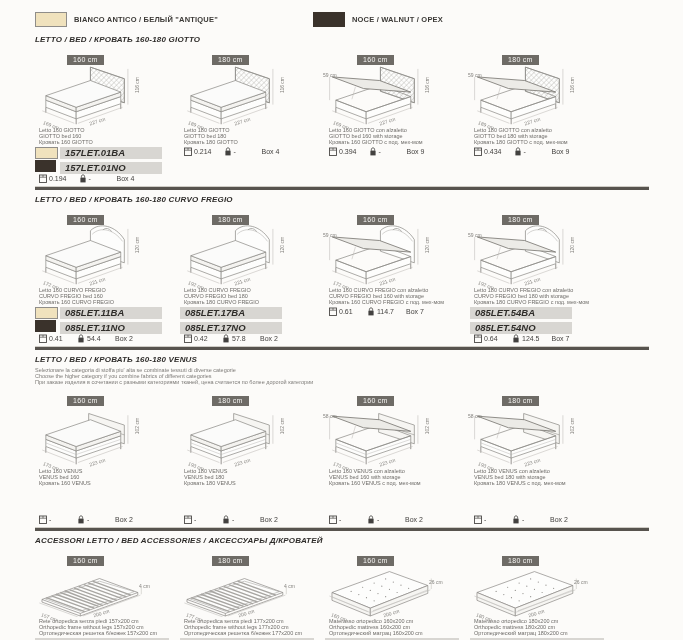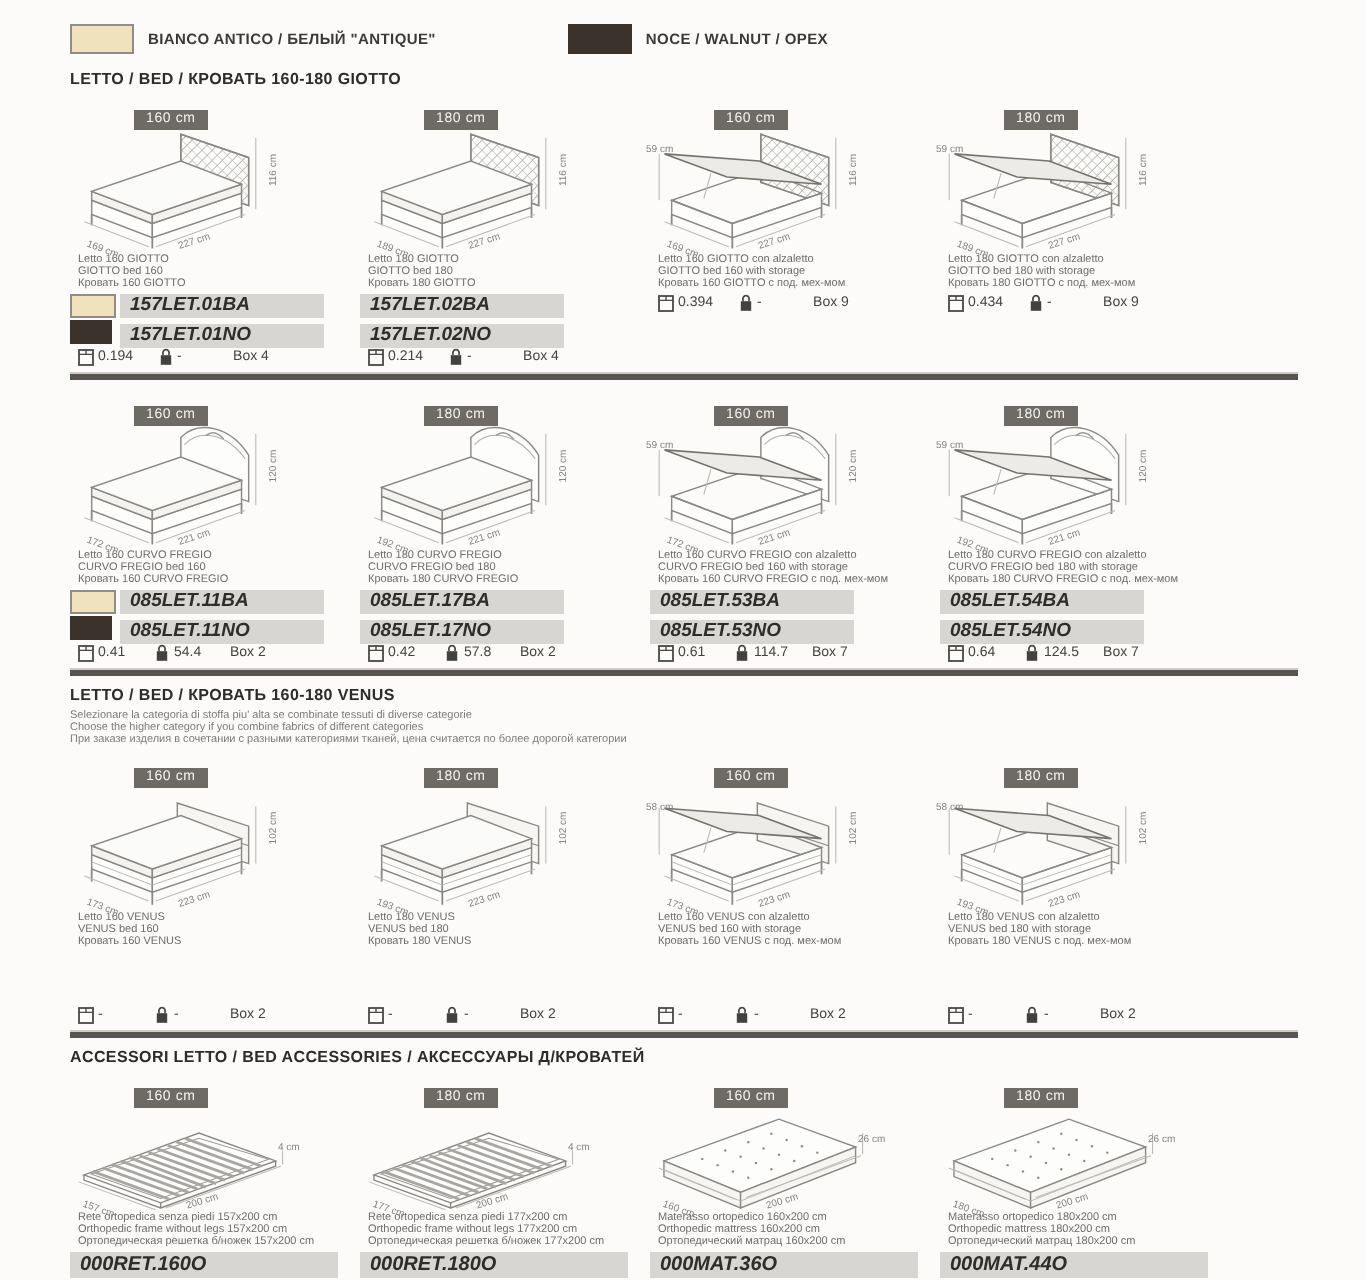--- a/index.html
+++ b/index.html
@@ -7,24 +7,24 @@
         font-family:"Liberation Sans",sans-serif;color:#3a3836;margin:0 auto;}
   .content{position:absolute;left:35px;top:12px;width:614px;}
 
   
   .legend{display:flex;align-items:center;height:15px;margin-bottom:8px;}
   .lg-sw{width:30px;height:13px;border:1px solid #8f8d89;display:inline-block;}
   .lg-sw.ba{background:var(--ba,#f0e2bd);}
   .lg-sw.no{background:var(--no,#3a322b);border-color:#3a322b;}
   .lg-label{font-size:7.5px;font-weight:bold;letter-spacing:.2px;margin-left:7px;color:#3b3936;}
   .lg-item{display:flex;align-items:center;}
-  .lg-item+.lg-item{margin-left:27px;padding-left:39px;}
+  .lg-item+.lg-item{margin-left:56px;padding-left:39px;}
 
   
-  .sec-title{font-size:8px;font-weight:bold;letter-spacing:.2px;color:#2e2c2a;margin:0 0 2px 0;line-height:10px;}
+  .sec-title{font-size:8px;font-weight:bold;letter-spacing:.2px;color:#2e2c2a;margin:0 0 2px 0;line-height:10px;font-style:italic;}
   .sec-notes{font-size:5.5px;color:#7d7b78;line-height:1.1;margin:0 0 3px 0;}
   .cards{display:grid;grid-template-columns:repeat(4,145px);}
   .divider{height:3px;background:#57534e;border-top:1px solid #cfccc6;margin:3px 0 5px 0;}
 
   
   .card{width:145px;padding-top:1px;}
   .badge-row{height:11px;}
   .badge{display:inline-block;margin-left:32px;background:#6e6b66;color:#f6f5f3;
          font-size:7px;line-height:10px;padding:0 6px;letter-spacing:.3px;}
   .diagram{position:relative;width:138px;height:66px;margin-top:1px;}
@@ -147,26 +147,20 @@
                 <polygon points="12,40 46,53 46,58 12,45" fill="#f4f3f0" stroke="#8a8884" stroke-width="0.8"></polygon>
                 <polygon points="46,53 96,36 96,41 46,58" fill="#f4f3f0" stroke="#8a8884" stroke-width="0.8"></polygon>
                 <polygon points="12,40 46,53 96,36 62,23" fill="#fbfbfa" stroke="#8a8884" stroke-width="0.8"></polygon>
                 <path d="M8,57 L44,71 M48,71 L98,53 M104,10 V50" stroke="#bcbab6" stroke-width="0.6" fill="none"></path>
               </svg><span class="dim dim-w">189 cm</span><span class="dim dim-d">227 cm</span><span class="dim dim-h">116 cm</span></div>
             <div class="desc">
               <div>Letto 180 GIOTTO</div>
               <div>GIOTTO bed 180</div>
               <div>Кровать 180 GIOTTO</div>
             </div>
-            <div class="codes">
-              <span class="codecol">
-                <span class="code">157LET.02BA</span>
-                <span class="code">157LET.02NO</span>
-              </span>
-            </div>
             <div class="stats">
               <span class="icon">
                 <svg width="8" height="9" viewBox="0 0 8 9">
                   <rect x="0.5" y="1" width="7" height="7.5" fill="none" stroke="#4a4846" stroke-width="0.9"></rect>
                   <path d="M0.5,3.2 H7.5 M4,1 V3.2" stroke="#4a4846" stroke-width="0.7" fill="none"></path>
                 </svg>
               </span>
               <span class="statval">0.214</span>
               <span class="icon">
                 <svg width="8" height="9" viewBox="0 0 8 9">
@@ -250,20 +244,21 @@
               </span>
               <span class="statval">-</span>
               <span class="statval box">Box 9</span>
             </div>
           </div>
         </div>
       <div class="divider"></div>
     </section>
 
     <section class="section">
+      <h2 class="sec-title">LETTO / BED / КРОВАТЬ 160-180 CURVO FREGIO</h2>
       <div class="cards">
           <div class="card">
             <div class="badge-row"><span class="badge">160 cm</span></div>
             <div class="diagram"><svg viewBox="0 0 132 74" width="118" height="66">
                 <path d="M62,12 C72,2 90,6 100,22 L100,48 L62,35 Z" fill="#fdfdfc" stroke="#8a8884" stroke-width="0.8"></path>
                 <path d="M64,16 C73,7 88,10 98,24" fill="none" stroke="#aeaca8" stroke-width="0.6"></path>
                 <path d="M76,11 q5,-4 10,2" fill="none" stroke="#9a9894" stroke-width="0.8"></path>
                 <path d="M12,53 V59 M46,66 V72 M96,49 V55" stroke="#8a8884" stroke-width="1"></path>
                 <polygon points="12,45 46,58 46,66 12,53" fill="#fdfdfc" stroke="#8a8884" stroke-width="0.8"></polygon>
                 <polygon points="46,58 96,41 96,49 46,66" fill="#fdfdfc" stroke="#8a8884" stroke-width="0.8"></polygon>
@@ -359,26 +354,20 @@
                 <polygon points="46,58 96,41 96,49 46,66" fill="#fdfdfc" stroke="#8a8884" stroke-width="0.8"></polygon>
                 <polygon points="12,45 46,58 96,41 62,28" fill="none" stroke="#8a8884" stroke-width="0.8"></polygon>
                 <polygon points="8,19 43,32 96,36 61,23" fill="#ecebe7" stroke="#75736e" stroke-width="0.9"></polygon>
                 <path d="M30,44 L34,30 M5,19 V45" stroke="#bcbab6" stroke-width="0.6" fill="none"></path>
                 <path d="M8,57 L44,71 M48,71 L98,53 M104,10 V50" stroke="#bcbab6" stroke-width="0.6" fill="none"></path>
               </svg><span class="dim dim-lift">59 cm</span><span class="dim dim-w">172 cm</span><span class="dim dim-d">221 cm</span><span class="dim dim-h">120 cm</span></div>
             <div class="desc">
               <div>Letto 160 CURVO FREGIO con alzaletto</div>
               <div>CURVO FREGIO bed 160 with storage</div>
               <div>Кровать 160 CURVO FREGIO с под. мех-мом</div>
-            </div>
-            <div class="codes">
-              <span class="codecol">
-                <span class="code">085LET.53BA</span>
-                <span class="code">085LET.53NO</span>
-              </span>
             </div>
             <div class="stats">
               <span class="icon">
                 <svg width="8" height="9" viewBox="0 0 8 9">
                   <rect x="0.5" y="1" width="7" height="7.5" fill="none" stroke="#4a4846" stroke-width="0.9"></rect>
                   <path d="M0.5,3.2 H7.5 M4,1 V3.2" stroke="#4a4846" stroke-width="0.7" fill="none"></path>
                 </svg>
               </span>
               <span class="statval">0.61</span>
               <span class="icon">

